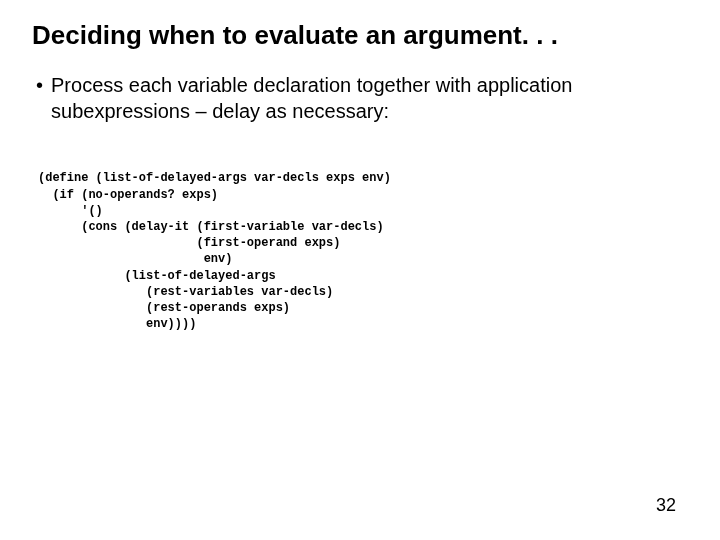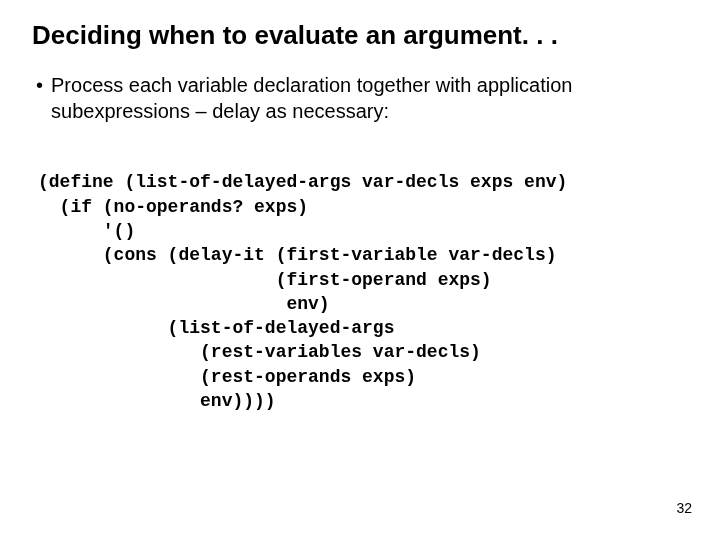--- a/index.html
+++ b/index.html
@@ -36,32 +36,32 @@
     max-width: 660px;
   }
   .bullet-dot {
     flex: 0 0 auto;
   }
   .bullet-text {
     flex: 1 1 auto;
   }
   .code {
     font-family: "Courier New", Courier, monospace;
-    font-size: 18px;
+    font-size: 12px;
     font-weight: bold;
     line-height: 1.35;
     white-space: pre;
     color: #000;
     margin-left: 6px;
   }
   .page-num {
     position: absolute;
-    right: 28px;
+    right: 44px;
     bottom: 24px;
-    font-size: 14px;
+    font-size: 18px;
     margin-top: 20px;
   }
 </style>
 </head>
 <body>
 
 <div class="slide">
 
   <h1 class="title">Deciding when to evaluate an argument. . .</h1>
 

